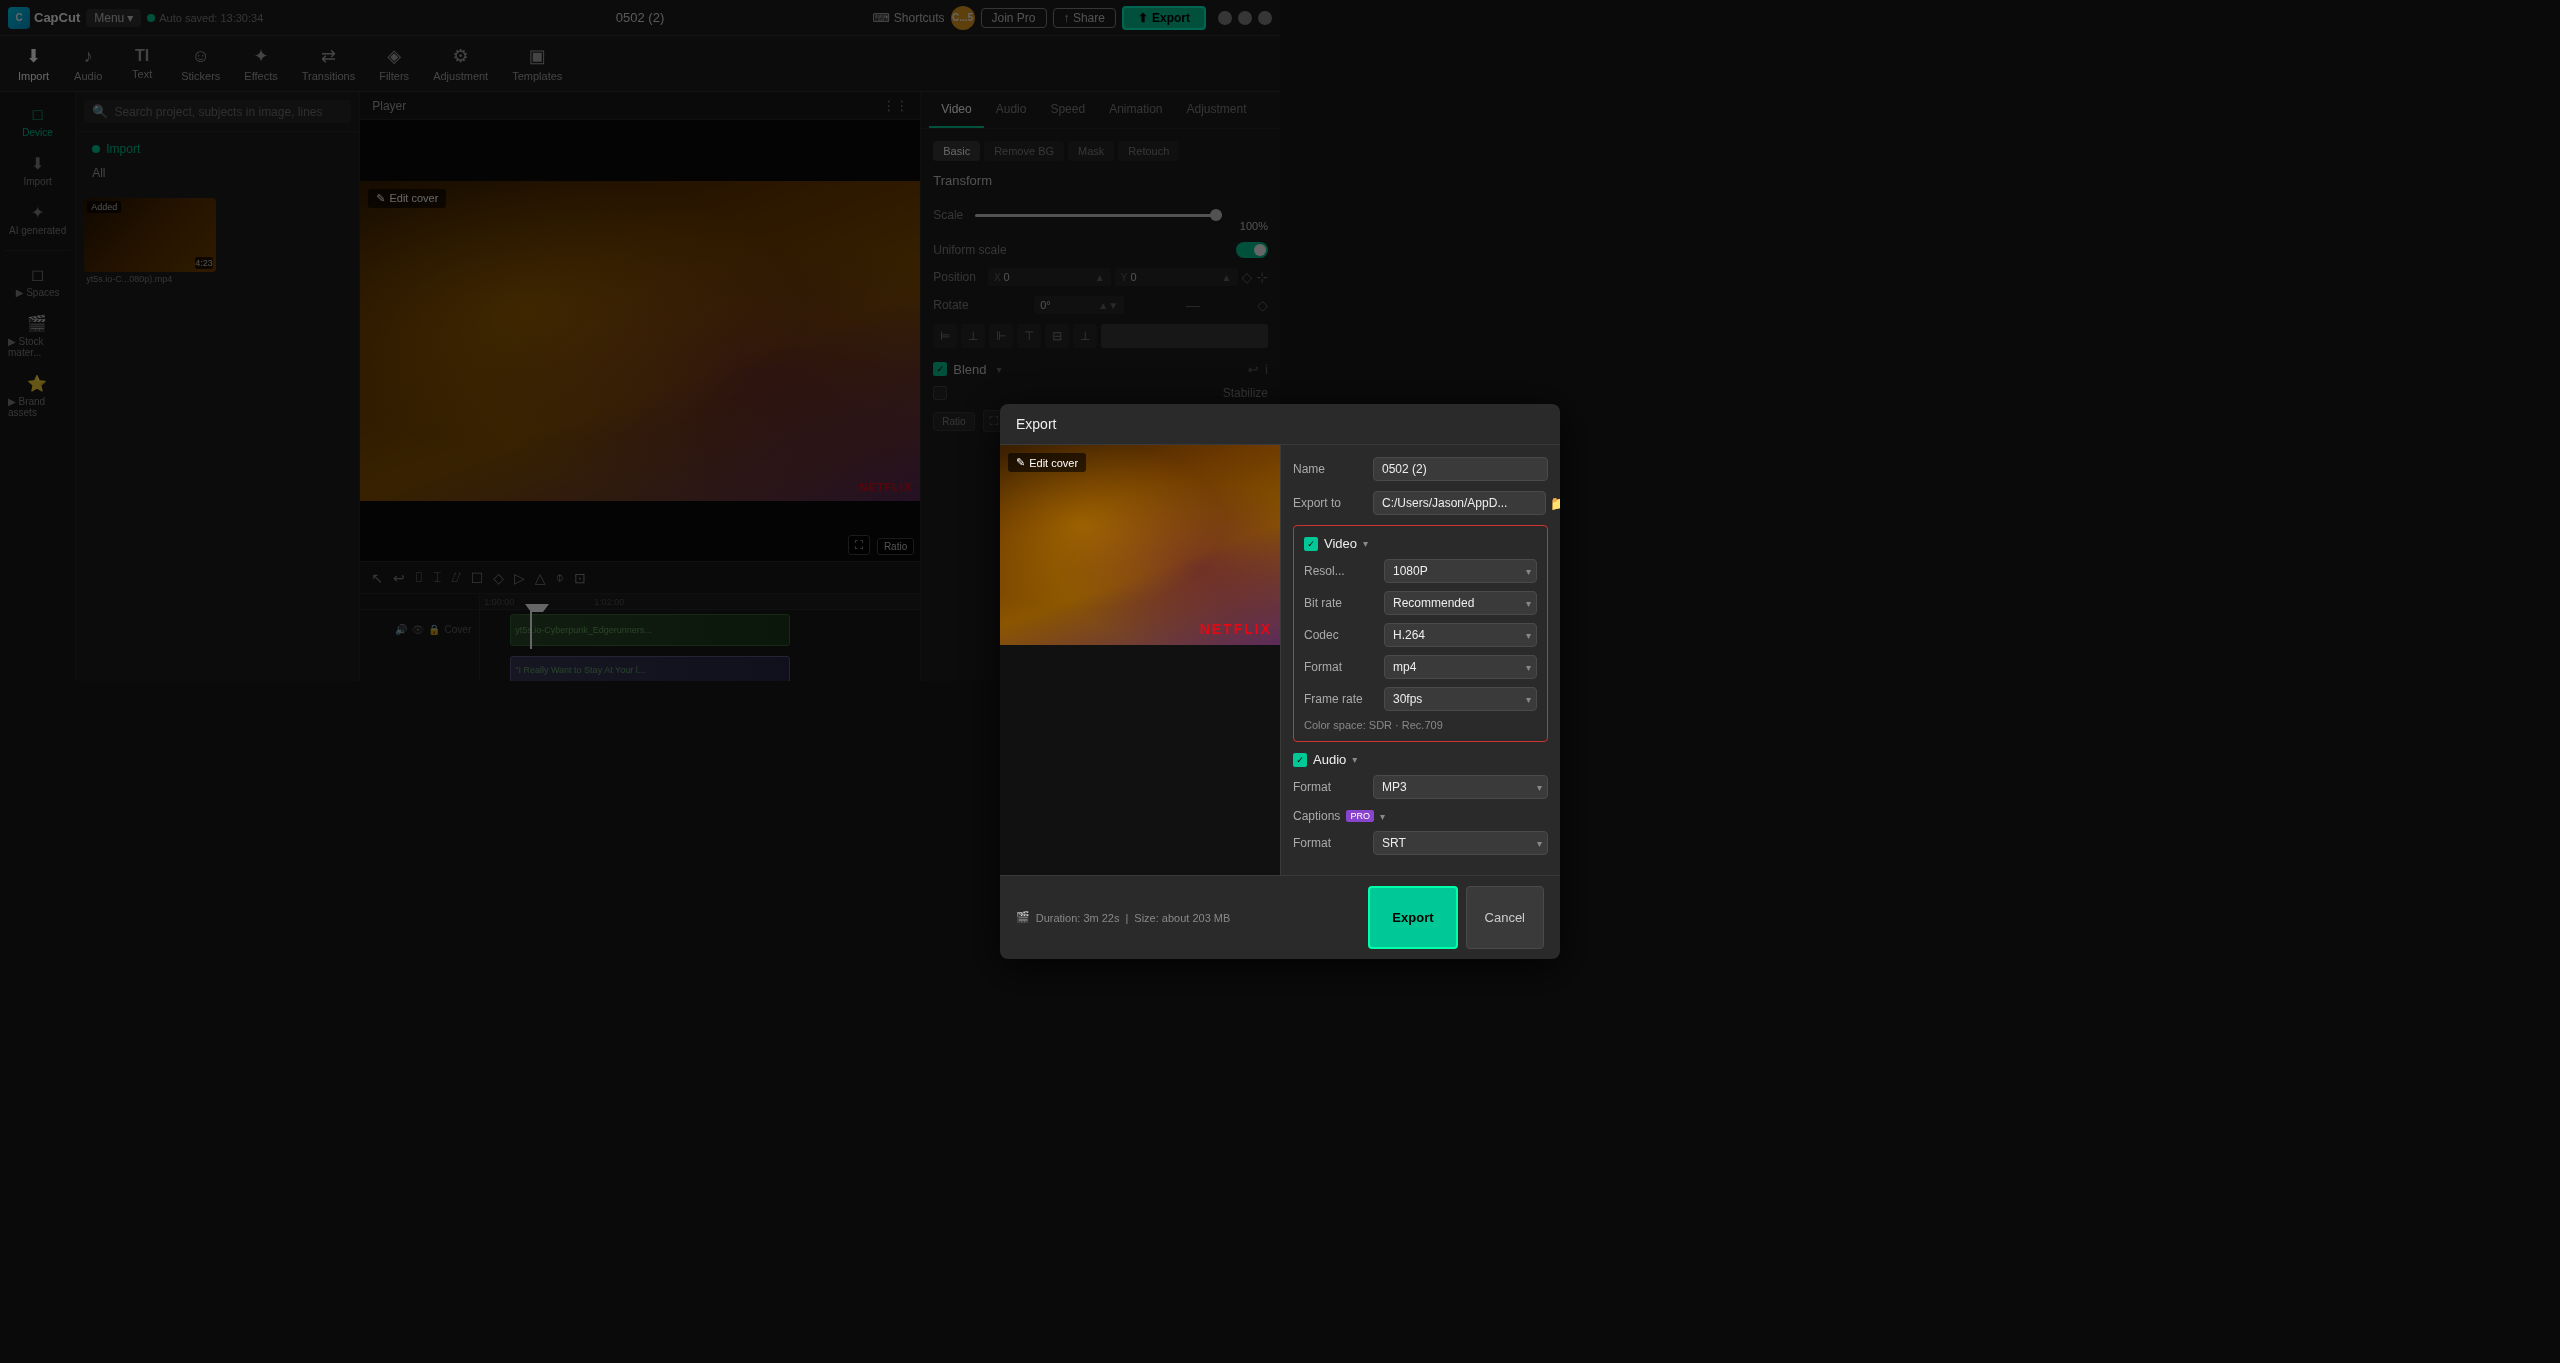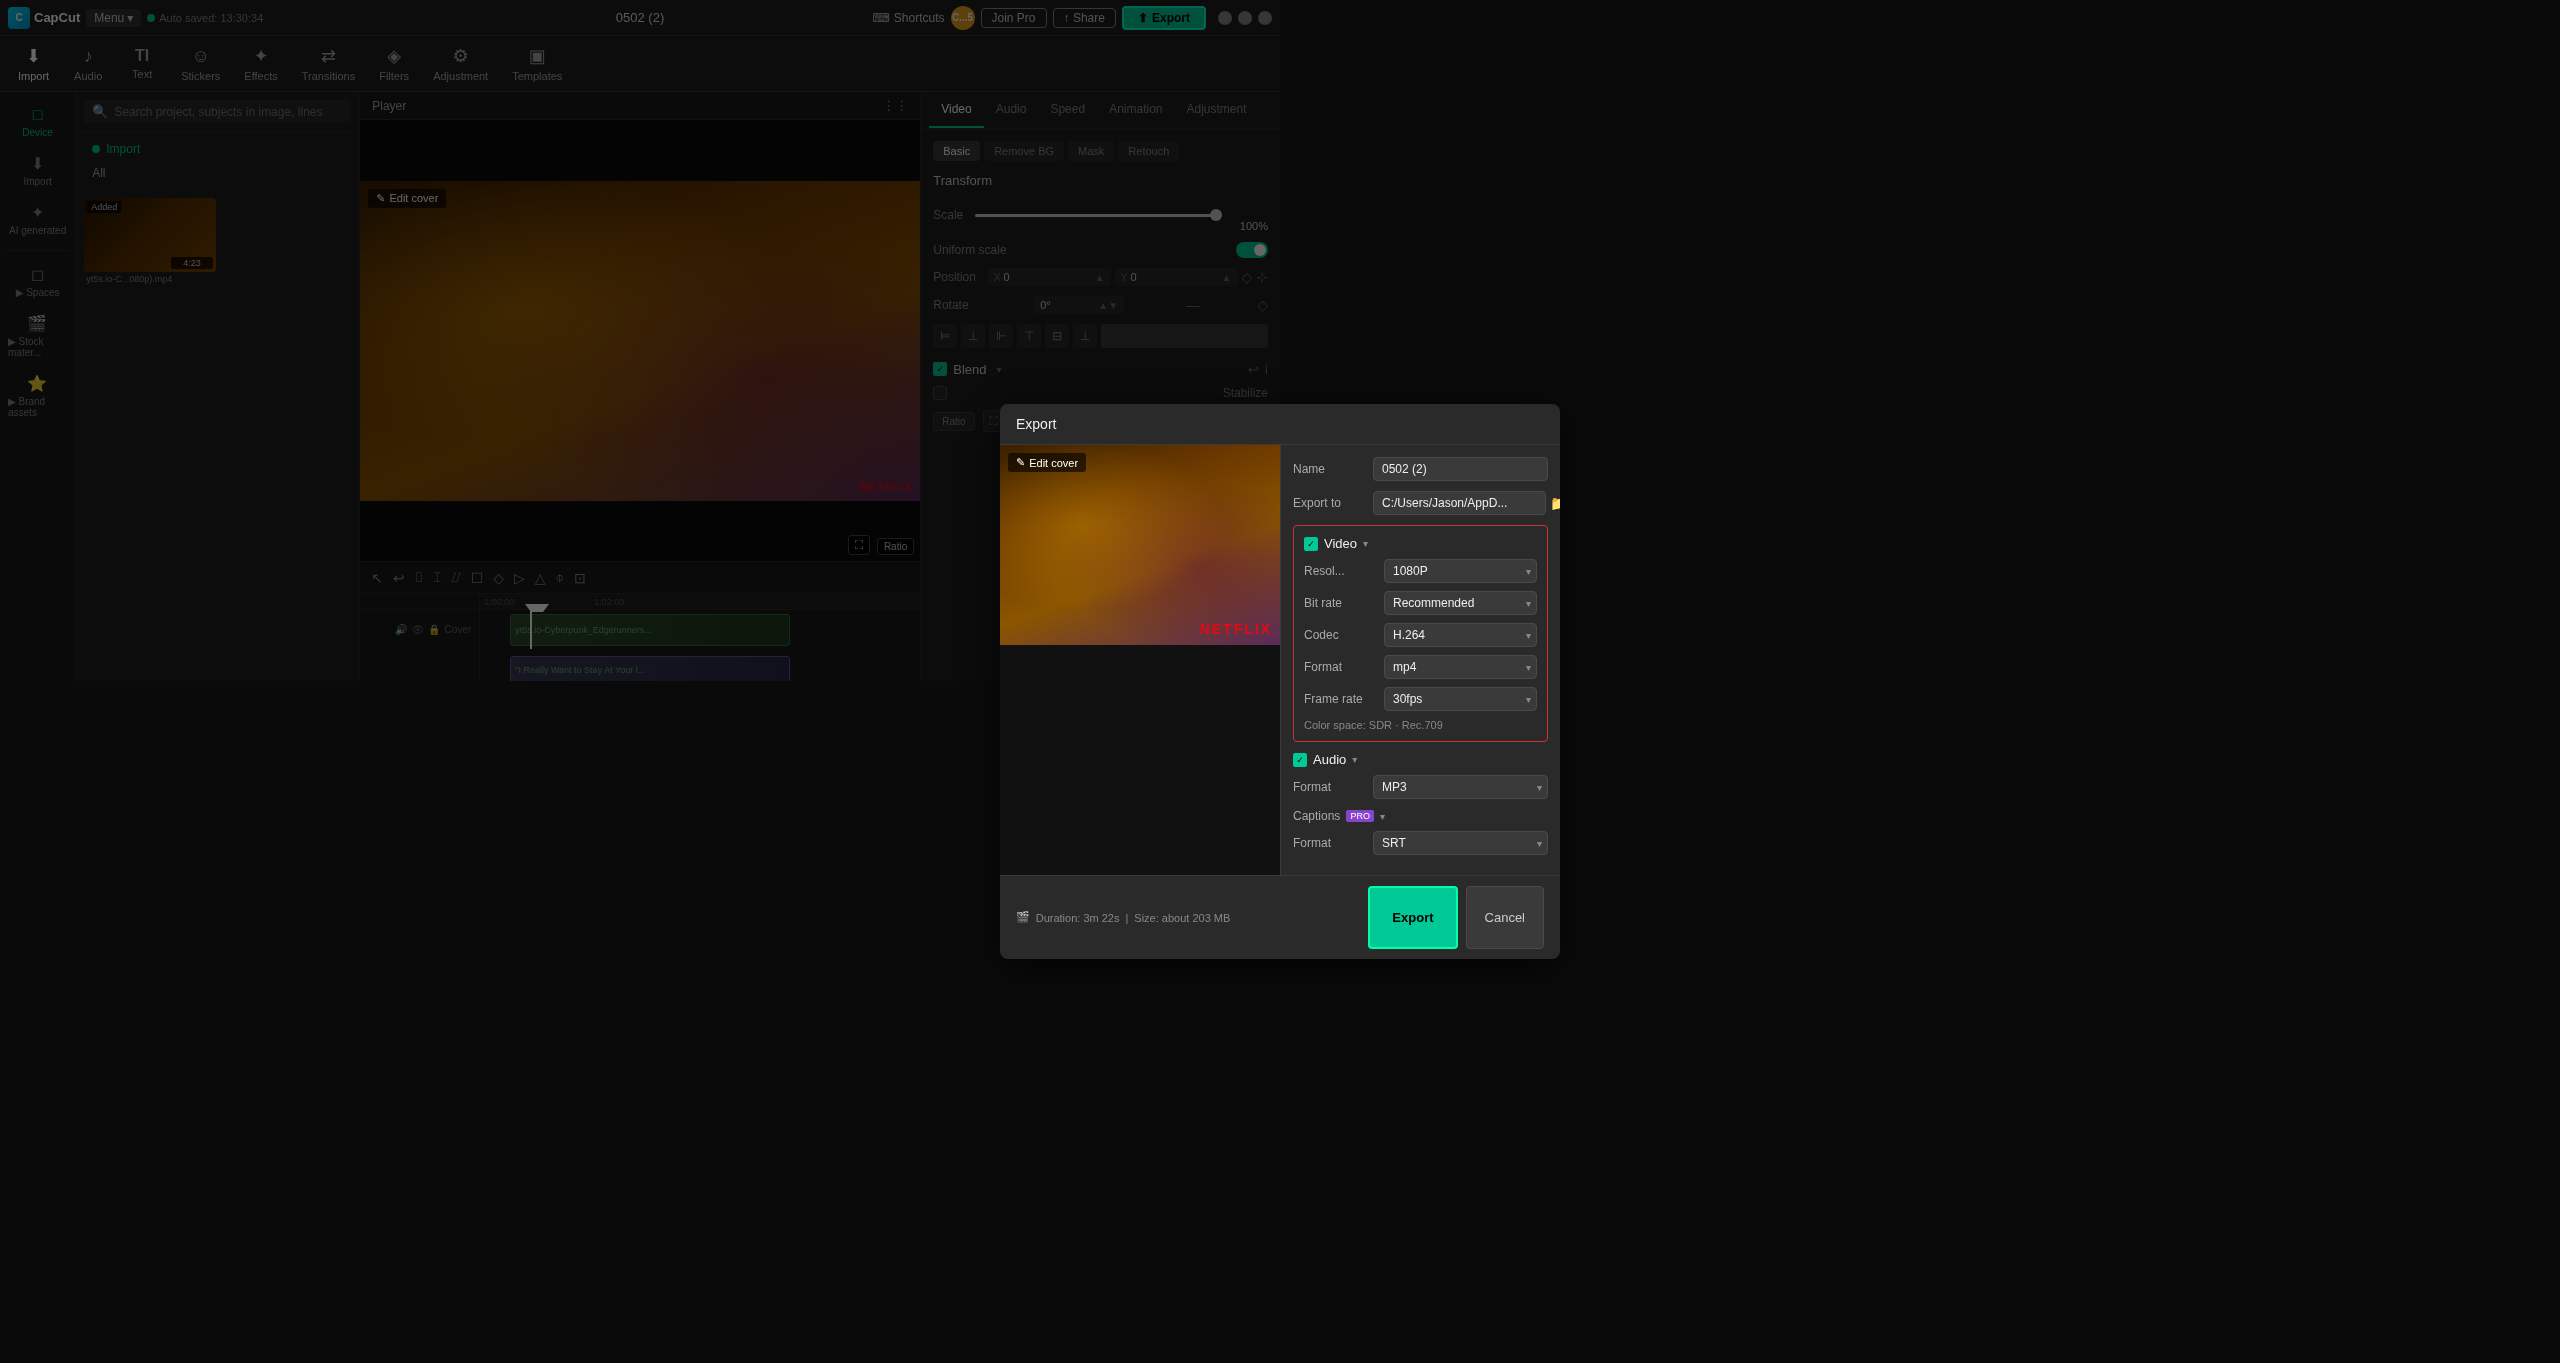--- a/index.html
+++ b/index.html
@@ -174,21 +174,21 @@
       font-size: 8px; color: #999;
     }
     .media-badge {
       position: absolute; top: 3px; left: 3px;
       background: rgba(0,0,0,0.7); color: #ccc;
       font-size: 9px; padding: 1px 4px; border-radius: 2px;
     }
     .media-duration {
       position: absolute; bottom: 3px; right: 3px;
       background: rgba(0,0,0,0.7); color: #ccc;
-      font-size: 9px; padding: 1px 12px; border-radius: 2px;
+      font-size: 9px; padding: 1px 0; border-radius: 2px;
     }
     .media-filename {
       font-size: 9px; color: #888; padding: 2px; word-break: break-all;
     }
 
     
     .player-area {
       flex: 1;
       background: #111;
       display: flex; flex-direction: column;

